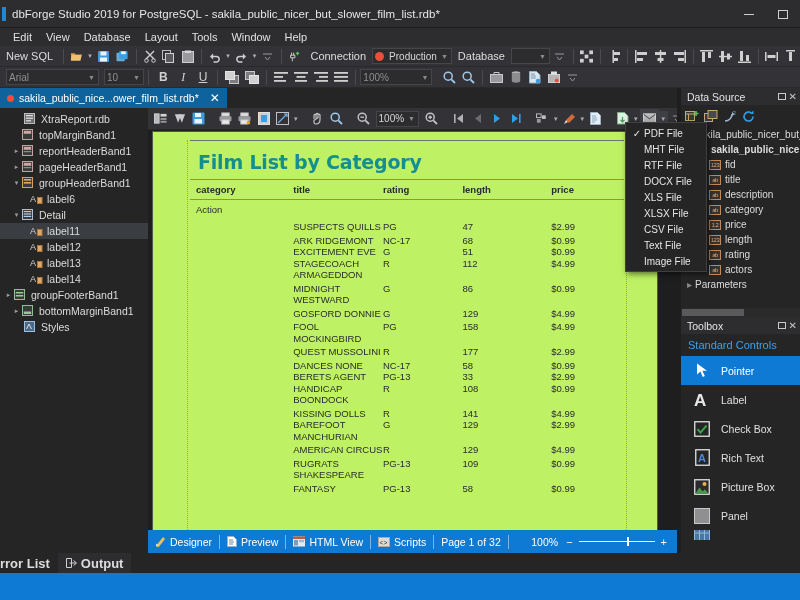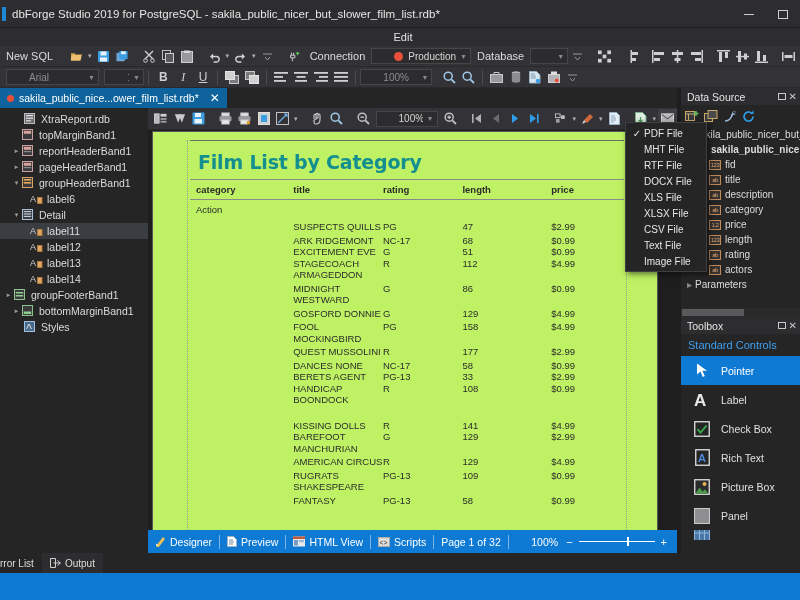--- a/index.html
+++ b/index.html
@@ -29,21 +29,21 @@
   .winbtn {
     width: 34px; height: 28px; display: flex; align-items: center; justify-content: center;
     color: #cccccc;
   }
   .gl-min { width: 10px; height: 1px; background: #cfcfcf; }
   .gl-max { width: 10px; height: 9px; border: 1px solid #cfcfcf; }
 
   
   .menubar {
     position: absolute; left: 0; top: 28px; width: 800px; height: 18px;
-    background: #2d2d30; display: flex; align-items: center; padding-left: 6px; flex-direction: column;
+    background: #2d2d30; display: flex; align-items: center; padding-left: 6px;
   }
   .menuitem {
     padding: 2px 7px; font-size: 11px; color: #e0e0e0; line-height: 14px;
   }
 
   
   .toolbar {
     position: absolute; left: 0; width: 800px; height: 21px;
     background: #333337; display: flex; align-items: center;
     border-bottom: 1px solid #292929;
@@ -53,21 +53,21 @@
   .tbtn {
     height: 19px; min-width: 19px; display: flex; align-items: center; justify-content: center;
     padding: 0 3px; color: #d0d0d0; font-size: 11px;
   }
   .tlabel { padding: 0 6px; font-size: 11px; color: #dcdcdc; white-space: nowrap; }
   .tsep { width: 1px; height: 15px; background: #4a4a4f; margin: 0 4px; }
   .tcaret { font-size: 7px; color: #b0b0b0; padding: 0 2px; }
   .combo {
     height: 16px; background: #2c2c2e; border: 1px solid #464649;
     display: flex; align-items: center; justify-content: space-between;
-    padding: 0 3px 0 22px; color: #8e8e91; font-size: 10px; white-space: nowrap;
+    padding: 0 3px 0 2px; color: #8e8e91; font-size: 10px; white-space: nowrap;
   }
   .combo .cv { overflow: hidden; }
   .combo .carr { font-size: 7px; color: #8a8a8c; margin-left: 4px; }
   .dot-red { width: 9px; height: 9px; border-radius: 50%; background: #e8503a; margin-right: 5px; flex: none; }
 
   
   svg { display: block; }
 
   
   .tabstrip {
@@ -194,22 +194,22 @@
   }
   .tbxrow.sel { background: #0e7ad4; color: #ffffff; }
   .tbx-ic { width: 22px; display: flex; align-items: center; justify-content: center; margin-right: 8px; flex: none; }
 
   
   .bottombar {
     position: absolute; left: 0; top: 553px; width: 800px; height: 20px;
     background: #252526; display: flex; align-items: center;
   }
   .btab {
-    height: 20px; display: flex; align-items: center; font-size: 10px;
-    color: #dcdcdc; padding: 0 8px; white-space: nowrap;
+    height: 20px; display: flex; align-items: center; font-size: 13px;
+    color: #dcdcdc; padding: 0 8px; white-space: nowrap; font-weight: bold;
   }
   .btab.active { background: #2d2d30; }
   .mainstatus {
     position: absolute; left: 0; top: 573px; width: 800px; height: 27px;
     background: #0e7ad4;
   }
 </style>
 </head>
 <body>
 
@@ -912,21 +912,21 @@
                 <span class="c-length">58</span>
                 <span class="c-price">$0.99</span>
             </div>
             <div class="rrow">
               <span class="c-cat"></span>
                 <span class="c-title">BERETS AGENT</span>
                 <span class="c-rating">PG-13</span>
                 <span class="c-length">33</span>
                 <span class="c-price">$2.99</span>
             </div>
-            <div class="rrow" style="margin-bottom:14px">
+            <div class="rrow" style="margin-bottom:2px">
               <span class="c-cat"></span>
                 <span class="c-title">HANDICAP BOONDOCK</span>
                 <span class="c-rating">R</span>
                 <span class="c-length">108</span>
                 <span class="c-price">$0.99</span>
             </div>
             <div class="rrow">
               <span class="c-cat"></span>
                 <span class="c-title">KISSING DOLLS</span>
                 <span class="c-rating">R</span>

